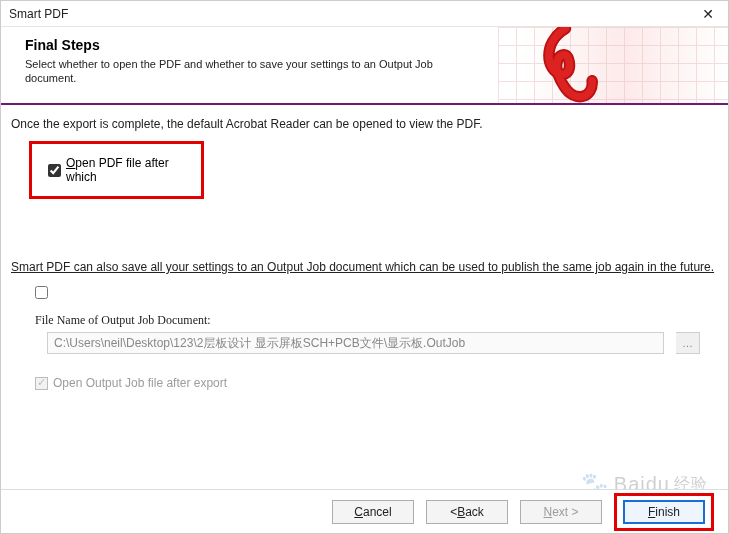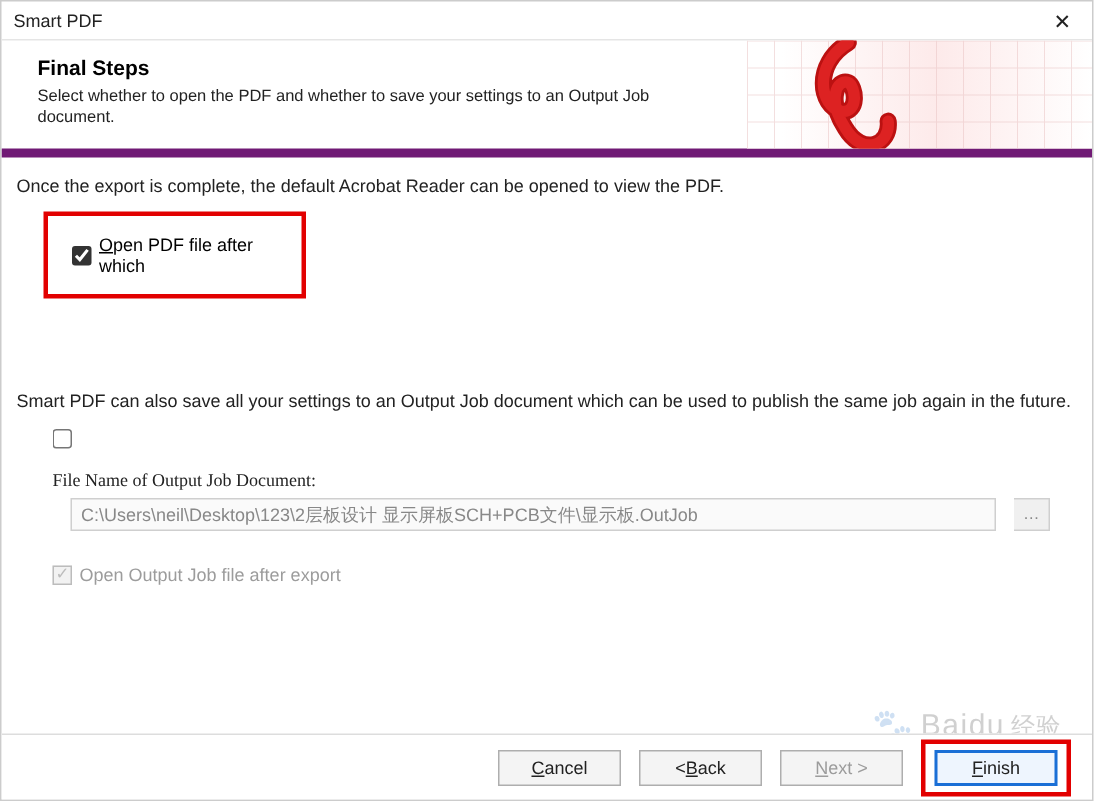--- a/index.html
+++ b/index.html
@@ -26,21 +26,21 @@
   .close-x {
     font-size: 14px;
     color: #222;
     cursor: pointer;
     padding: 0 6px;
     font-family: Arial, sans-serif;
   }
   .header-area {
     position: relative;
     height: 78px;
-    border-bottom: 6px solid #701a75;
+    border-bottom: 2px solid #701a75;
     overflow: hidden;
   }
   .header-text { position: absolute; left: 24px; top: 10px; width: 460px; }
   .header-text h1 { font-size: 14px; font-weight: bold; color: #000; margin-bottom: 4px; }
   .header-text p { font-size: 11px; color: #222; line-height: 1.3; }
   .header-graphic {
     position: absolute; right: 0; top: 0; width: 230px; height: 78px;
     background: linear-gradient(90deg, #fff 0%, #fff 10%, #fdeaea 55%, #fff 100%);
   }
   .header-graphic::before {
@@ -151,21 +151,21 @@
 <div class="content">
   <div>Once the export is complete, the default Acrobat Reader can be opened to view the PDF.</div>
 
   <div class="redbox">
     <div class="chk">
       <input type="checkbox" checked="" style="">
       <span class="lbl"><span class="ul">O</span><span>pen PDF file after which</span></span>
     </div>
   </div>
 
-  <div class="para" style="margin-top:60px;">Smart PDF can also save all your settings to an Output Job document which can be used to publish the same job again in the future.</div>
+  <div class="para" style="margin-top:60px;text-decoration:underline;">Smart PDF can also save all your settings to an Output Job document which can be used to publish the same job again in the future.</div>
 
   <div class="section">
     <div class="chk">
       <input type="checkbox" style="">
     </div>
 
     <div class="filelabel">File Name of Output Job Document:</div>
     <div class="fileinput-row">
       <input class="fileinput" type="text" disabled="" value="C:\Users\neil\Desktop\123\2层板设计 显示屏板SCH+PCB文件\显示板.OutJob" style="">
       <div class="browse-btn">…</div>

